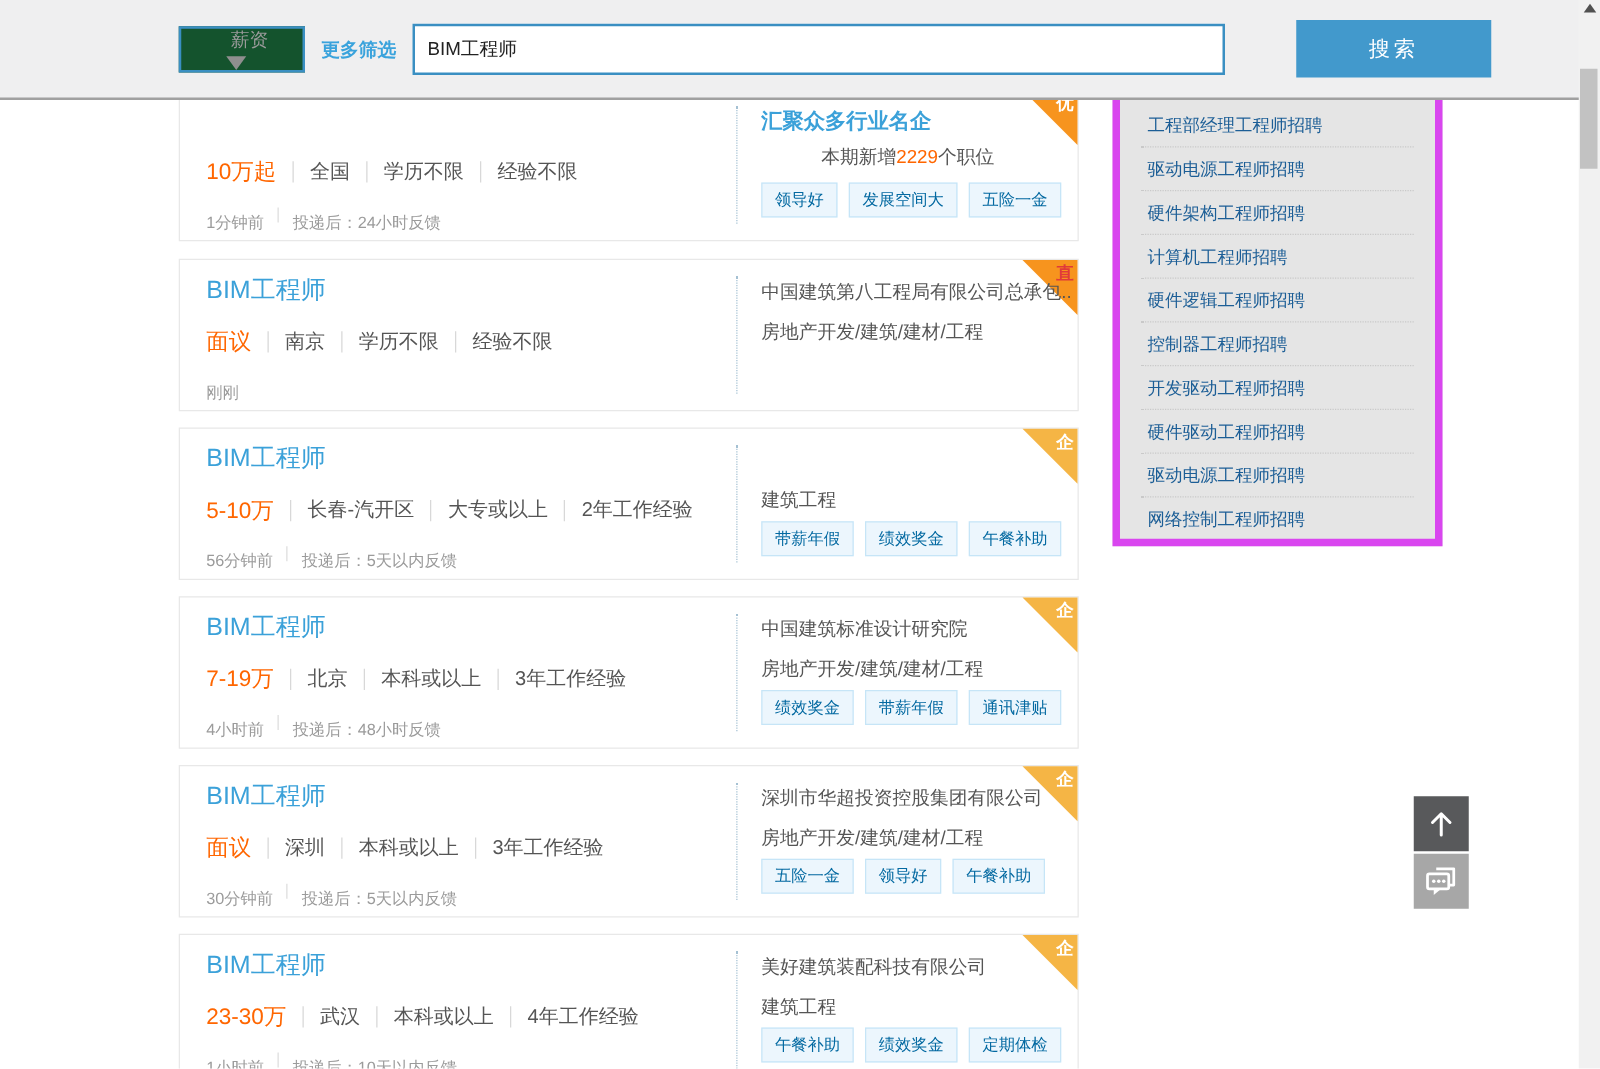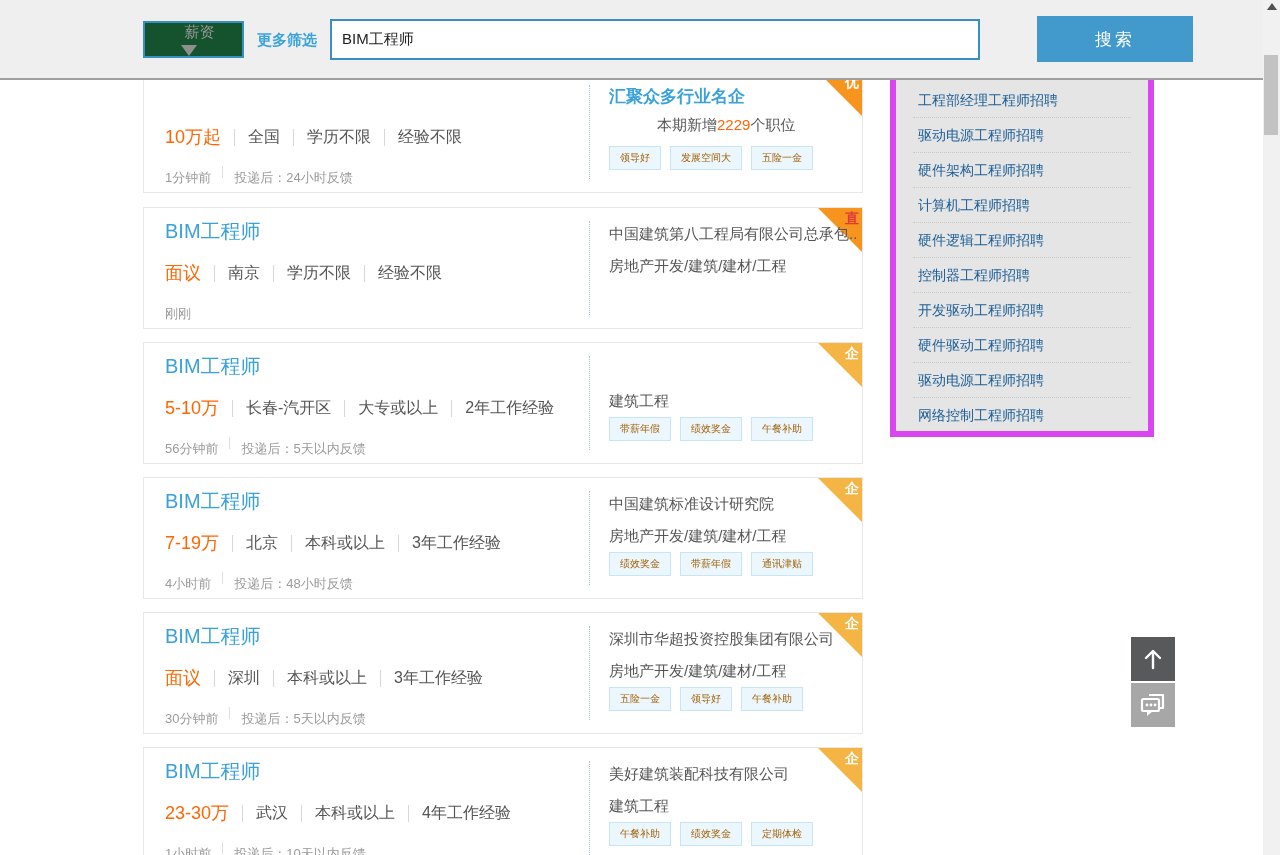--- a/index.html
+++ b/index.html
@@ -40,21 +40,21 @@
     border-left:1px dotted #a5c1d3; }
   .card-right { position:absolute; left:465px; top:0; width:246px; height:100%; }
   .company, .industry { font-size:15px; color:#555; line-height:20px; position:absolute; left:0;
     width:250px; white-space:nowrap; overflow:hidden; }
   .company { top:16px; }
   .industry { top:48px; }
   .headline { position:absolute; left:0; top:13px; font-size:17px; font-weight:bold; color:#3ba1d9; }
   .count-line { position:absolute; left:0; top:44px; font-size:15px; color:#555;margin-left:48px; }
   .count-line b { color:#ff6600; font-weight:normal; }
   .tags { position:absolute; left:0; top:74px; display:flex; }
-  .tag { display:inline-block; font-size:10px; color:#a16207; background:#ecf6fd;
+  .tag { display:inline-block; font-size:13px; color:#0369a1; background:#ecf6fd;
     border:1px solid #c6e5f7; padding:4px 10px; margin-right:9px; white-space:nowrap; }
 
   
   .badge { position:absolute; top:0; right:0; width:0; height:0;
     border-top:44px solid #f7941e; border-left:44px solid transparent; }
   .badge b { position:absolute; top:-42px; right:3px; font-size:14px; font-weight:bold; color:#fff; }
   .badge.v-gold { border-top-color:#f5b545; }
   .badge.v-direct b { color:#e03a3a; }
 
   

